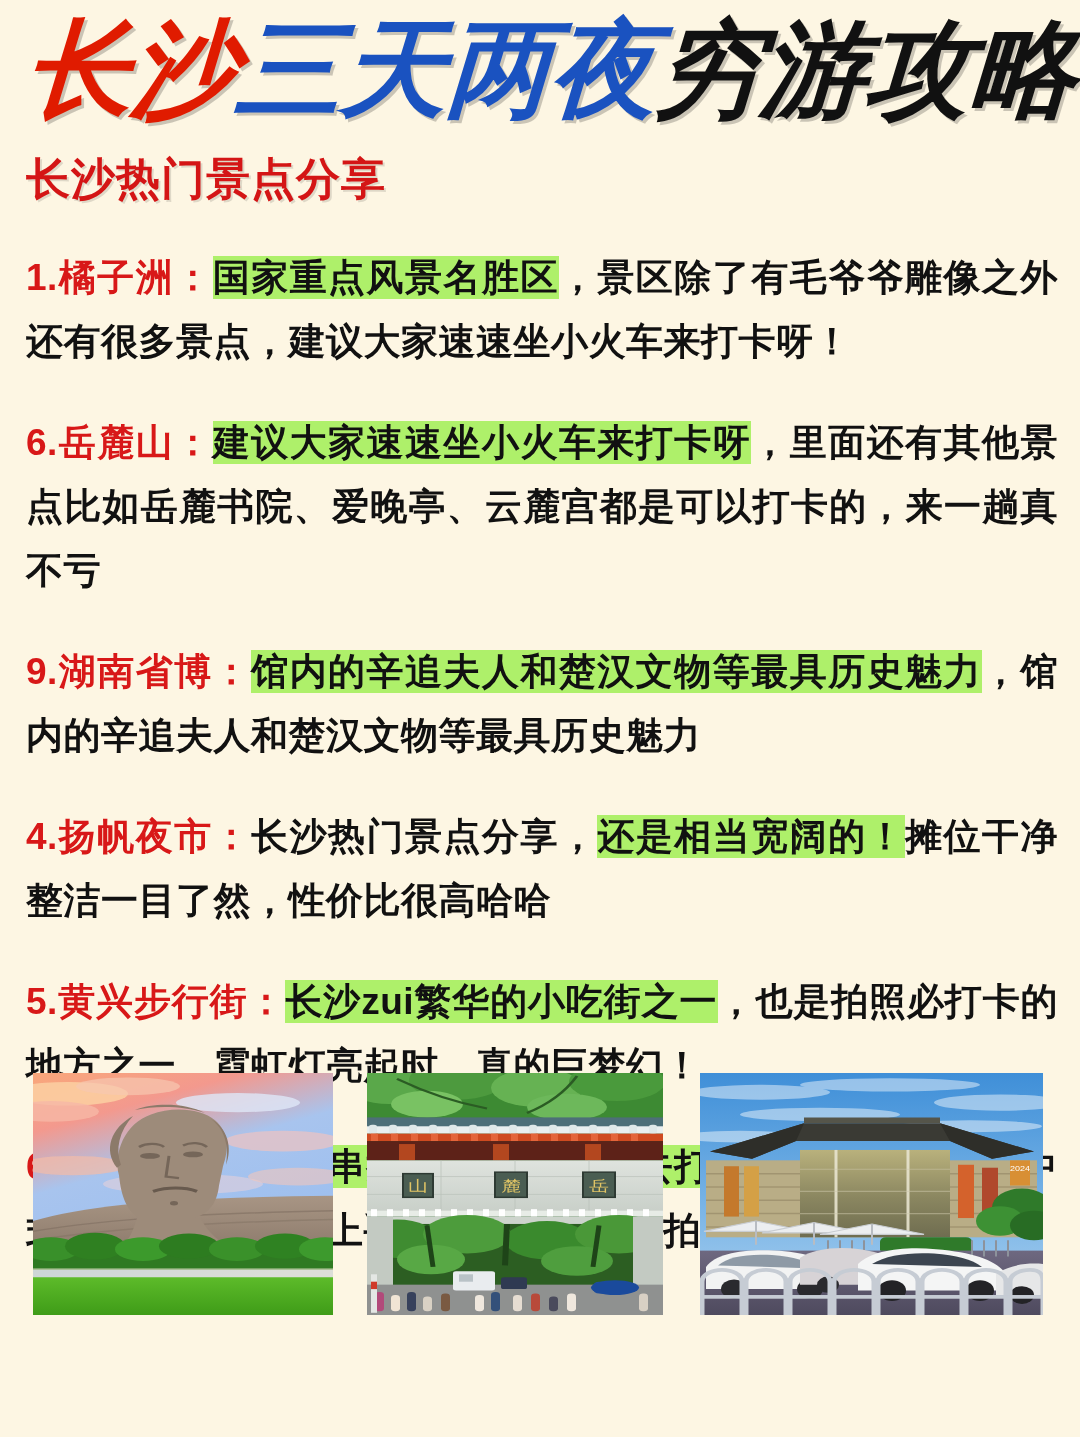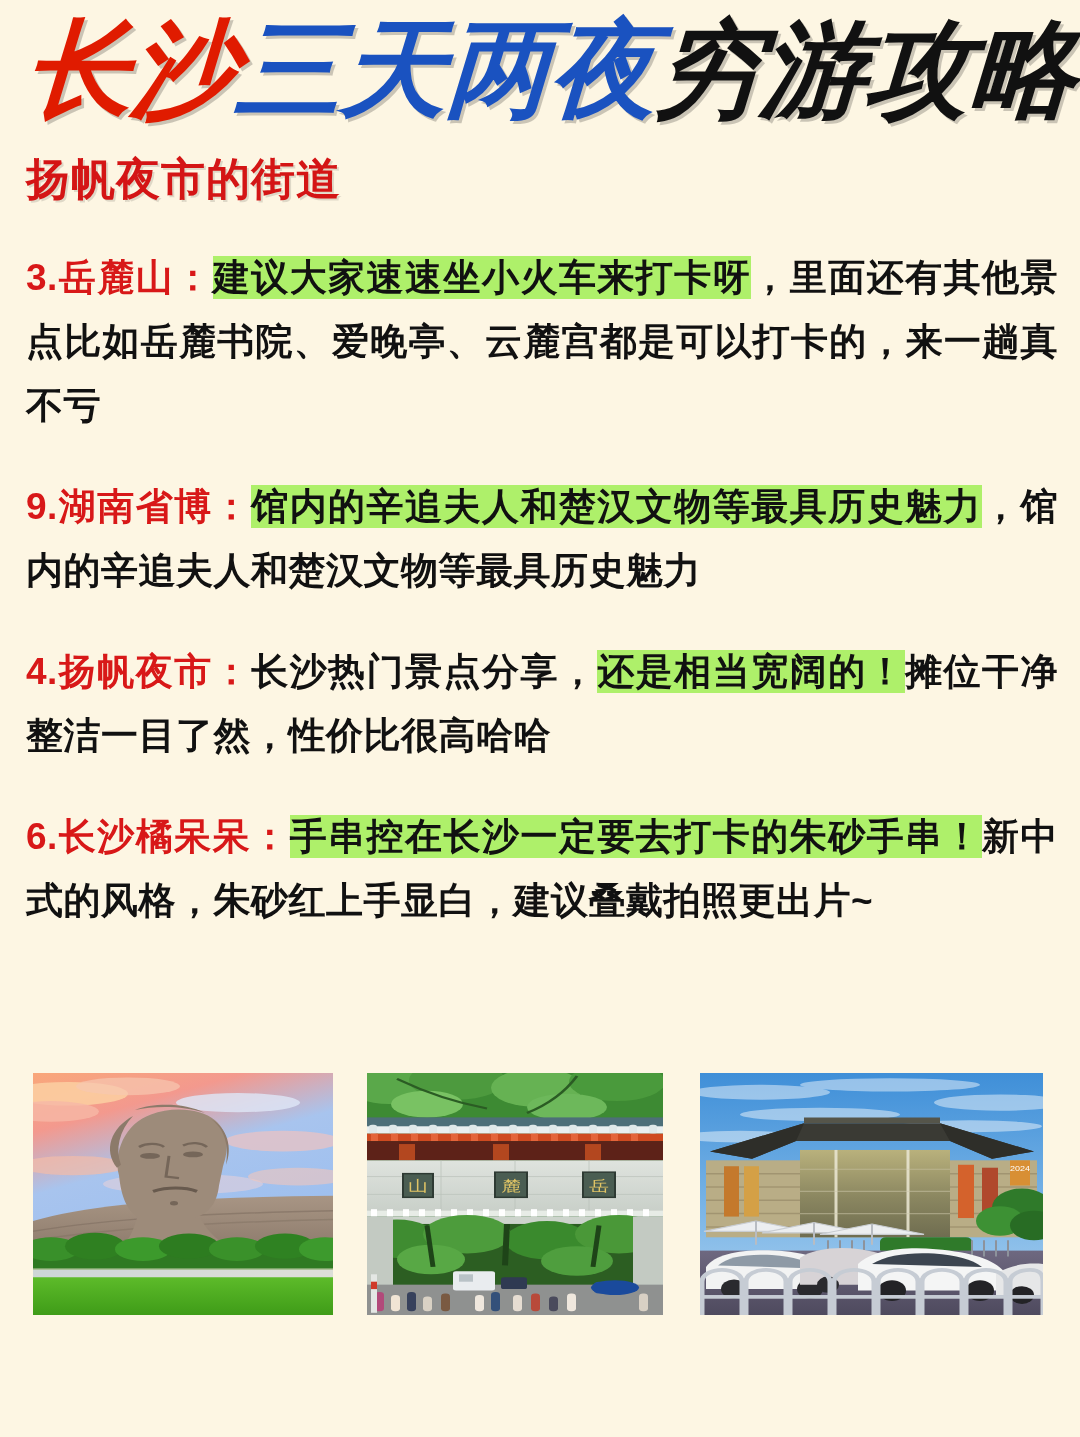--- a/index.html
+++ b/index.html
@@ -103,32 +103,34 @@
   
 </style>
 </head>
 <body>
 
 <div class="page">
 
   <div class="title-block">
     <div class="main-title"><span class="t-red">长沙</span><span class="t-blue">三天两夜</span><span class="t-black">穷游攻略</span></div>
 
-    <div class="sub-title">扬帆夜市的街道</div>
+    <div class="sub-title">长沙热门景点分享</div>
   </div>
 
   <div class="list">
 
-
-    <p class="item"><span class="item-label">3.岳麓山：</span><span class="hl">建议大家速速坐小火车来打卡呀</span><span>，里面还有其他景点比如岳麓书院、爱晚亭、云麓宫都是可以打卡的，来一趟真不亏</span></p>
+    <p class="item"><span class="item-label">1.橘子洲：</span><span class="hl">国家重点风景名胜区</span><span>，景区除了有毛爷爷雕像之外还有很多景点，建议大家速速坐小火车来打卡呀！</span></p>
+
+    <p class="item"><span class="item-label">6.岳麓山：</span><span class="hl">建议大家速速坐小火车来打卡呀</span><span>，里面还有其他景点比如岳麓书院、爱晚亭、云麓宫都是可以打卡的，来一趟真不亏</span></p>
 
     <p class="item"><span class="item-label">9.湖南省博：</span><span class="hl">馆内的辛追夫人和楚汉文物等最具历史魅力</span><span>，馆内的辛追夫人和楚汉文物等最具历史魅力</span></p>
 
     <p class="item"><span class="item-label">4.扬帆夜市：</span><span>长沙热门景点分享，</span><span class="hl">还是相当宽阔的！</span><span>摊位干净整洁一目了然，性价比很高哈哈</span></p>
 
+    <p class="item"><span class="item-label">5.黄兴步行街：</span><span class="hl">长沙zui繁华的小吃街之一</span><span>，也是拍照必打卡的地方之一，霓虹灯亮起时，真的巨梦幻！</span></p>
 
     <p class="item"><span class="item-label">6.长沙橘呆呆：</span><span class="hl">手串控在长沙一定要去打卡的朱砂手串！</span><span>新中式的风格，朱砂红上手显白，建议叠戴拍照更出片~</span></p>
 
   </div>
 
   <div class="photos">
 
     <div class="photo" id="photo-1">
       <svg viewBox="0 0 300 327" preserveAspectRatio="none">
         <defs>

